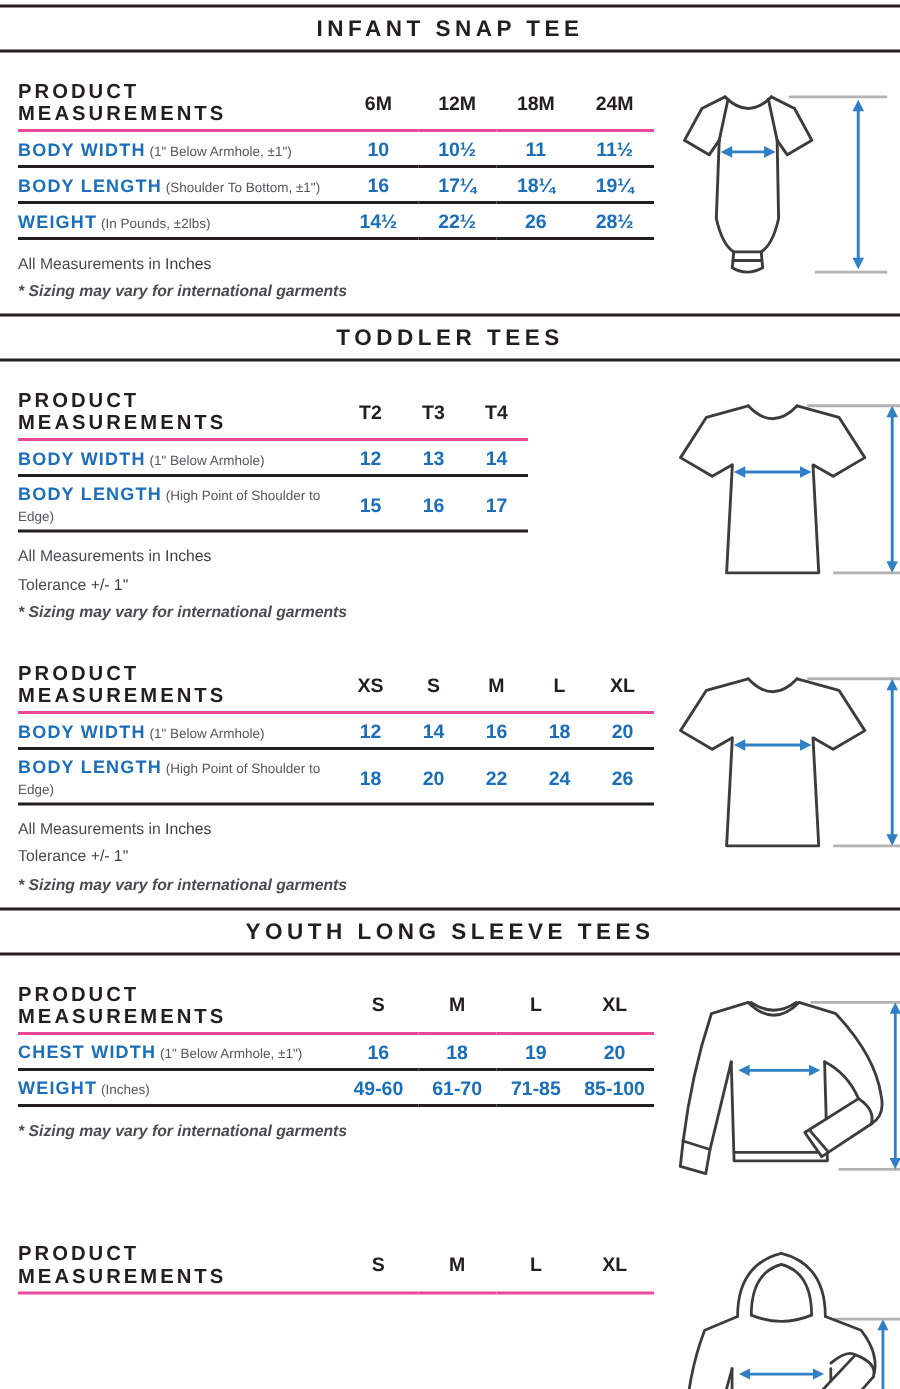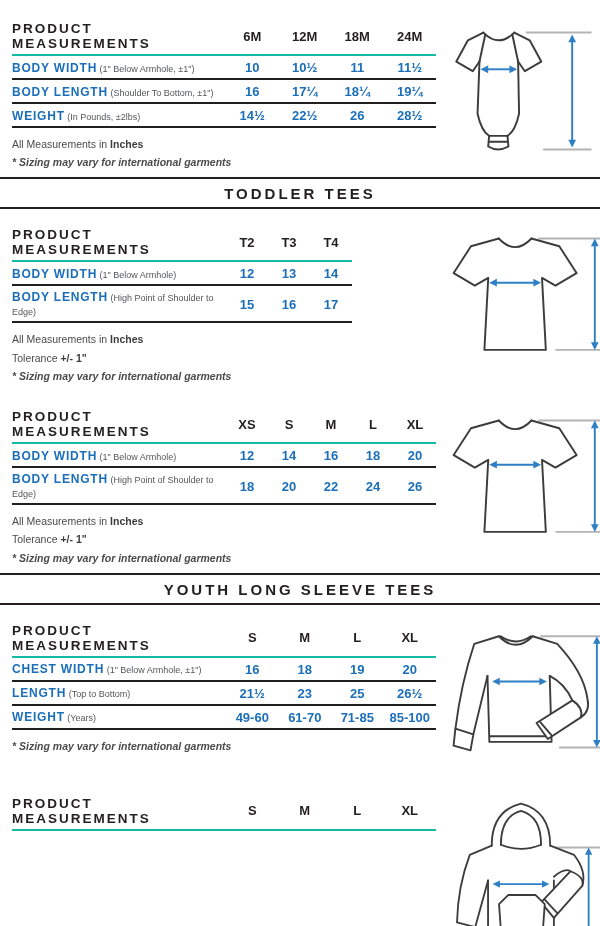--- a/index.html
+++ b/index.html
@@ -25,53 +25,56 @@
     font-weight:bold;
     letter-spacing:3px;
   }
   .section-body { display:flex; padding:14px 0 0 12px; }
   .table-wrap { width:434px; flex:none; }
   table.size-table { border-collapse:collapse; table-layout:fixed; }
   table.t-wide   { width:424px; }
   table.t-narrow { width:340px; }
   th, td { padding:4px 0 3px 0; }
   thead th {
-    border-bottom:2px solid #14b8a6;
+    border-bottom:2px solid #ec4899;
     font-size:13px;
     font-weight:bold;
   }
   thead th.label-col { letter-spacing:2px; font-size:13.5px; }
   .label-col { text-align:left; width:214px; }
   .val-col   { text-align:center; }
   tbody td {
     border-bottom:2px solid #231f20;
     color:#1b6fba;
     font-weight:bold;
     font-size:13px;
   }
   tbody td.label-col { font-size:12px; }
   .row-label { color:#1b6fba; font-weight:bold; letter-spacing:0.8px; font-size:12px; }
   .row-note  { color:#55565a; font-weight:normal; font-size:9px; letter-spacing:0; }
   .notes { margin-top:9px; font-size:10.5px; color:#4b4b4d; }
   .note  { margin:0 0 3px 0; line-height:1.45; }
-  .note .b { font-weight:bold; color:#3c3c3e; }
+  .note .b { font-weight:normal; color:#3c3c3e; }
   .note.sizing { font-style:italic; font-weight:bold; color:#4b4b4d; }
   .illus { flex:1; display:flex; justify-content:flex-end; padding-right:10px; }
   .illus svg { display:block; margin-top:4px; }
   
   .g  { fill:none; stroke:#3c3c3c; stroke-width:2; stroke-linejoin:round; stroke-linecap:round; }
   .gf { fill:#ffffff; stroke:#3c3c3c; stroke-width:2; stroke-linejoin:round; stroke-linecap:round; }
   .guide { stroke:#b3b3b3; stroke-width:2; }
   .arr   { stroke:#2e7fc4; stroke-width:2; }
   .ah    { fill:#2e7fc4; stroke:none; }
 </style>
 </head>
 <body>
 
 <div class="section">
+  <div class="section-header">
+    <h2 class="section-title">INFANT SNAP TEE</h2>
+  </div>
   <div class="section-body">
     <div class="table-wrap">
       <table class="size-table t-wide">
         <thead>
             <tr>
               <th class="label-col">PRODUCT MEASUREMENTS</th>
               <th class="val-col">6M</th>
               <th class="val-col">12M</th>
               <th class="val-col">18M</th>
               <th class="val-col">24M</th>
@@ -267,28 +270,21 @@
           </thead>
           <tbody>
             <tr>
               <td class="label-col"><span class="row-label">CHEST WIDTH</span><span class="row-note"> (1" Below Armhole, ±1")</span></td>
               <td class="val-col">16</td>
               <td class="val-col">18</td>
               <td class="val-col">19</td>
               <td class="val-col">20</td>
             </tr>
             <tr>
-              <td class="label-col"><span class="row-label">LENGTH</span><span class="row-note"> (Top to Bottom)</span></td>
-              <td class="val-col">21½</td>
-              <td class="val-col">23</td>
-              <td class="val-col">25</td>
-              <td class="val-col">26½</td>
-            </tr>
-            <tr>
-              <td class="label-col"><span class="row-label">WEIGHT</span><span class="row-note"> (Years)</span></td>
+              <td class="label-col"><span class="row-label">WEIGHT</span><span class="row-note"> (Inches)</span></td>
               <td class="val-col">49-60</td>
               <td class="val-col">61-70</td>
               <td class="val-col">71-85</td>
               <td class="val-col">85-100</td>
             </tr>
           </tbody>
       </table>
       <div class="notes">
 
         <p class="note sizing">* Sizing may vary for international garments</p>

